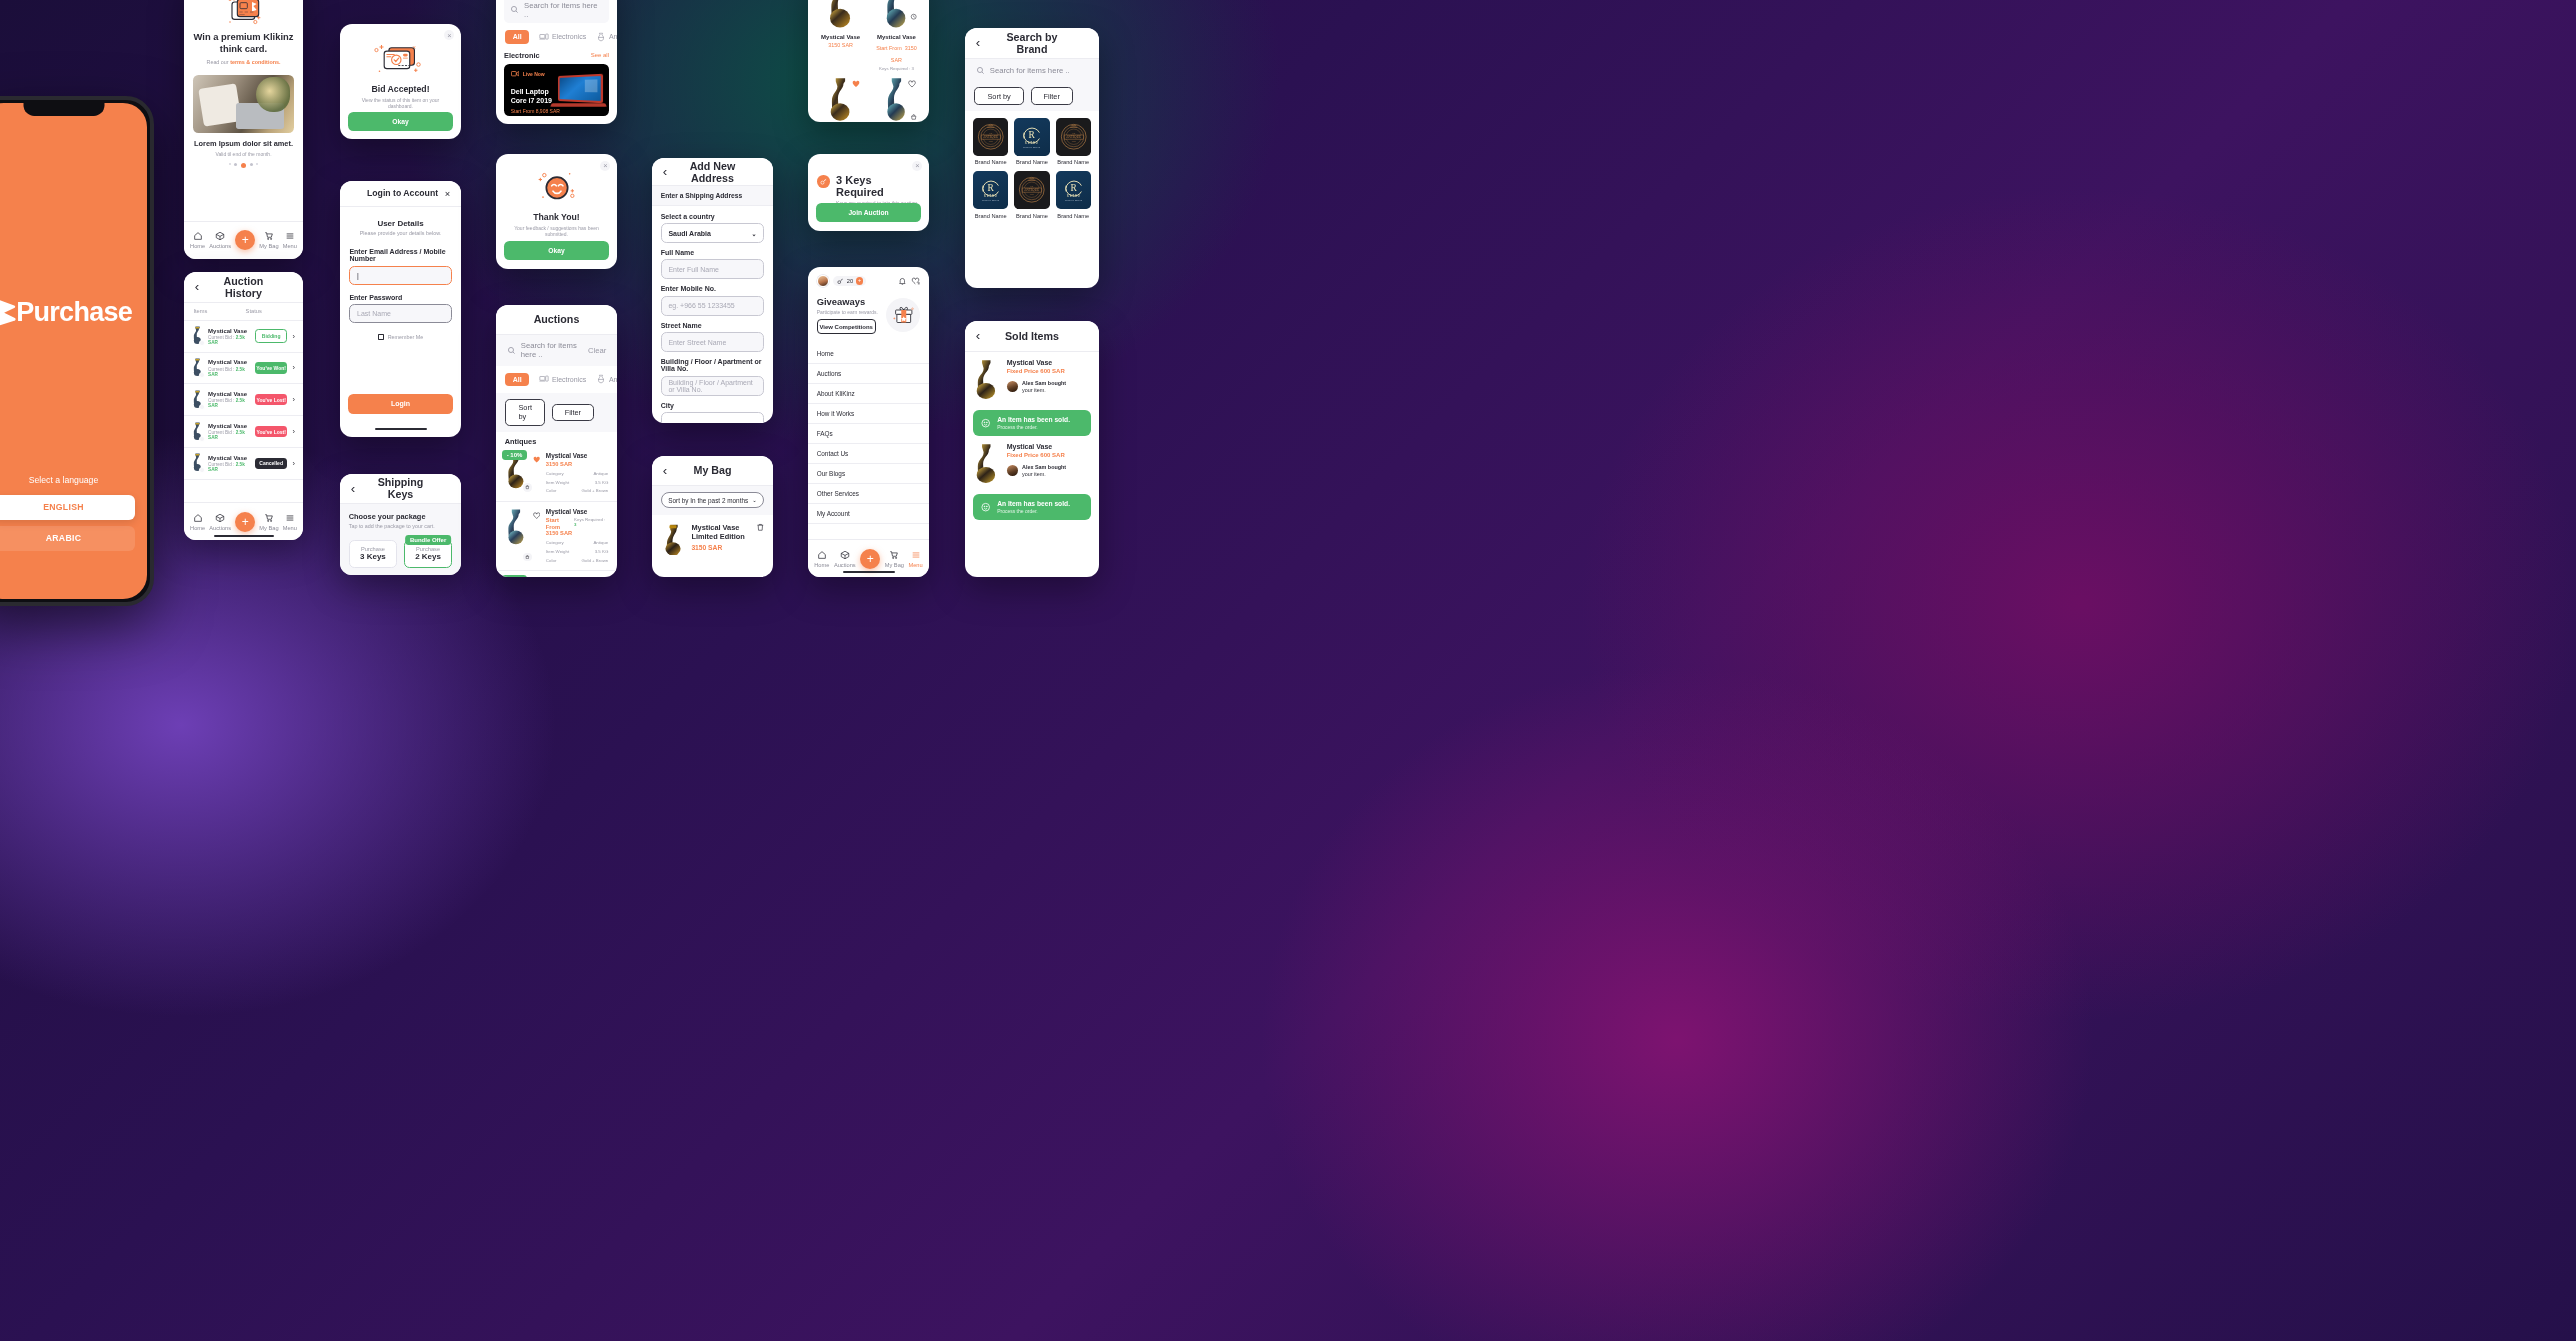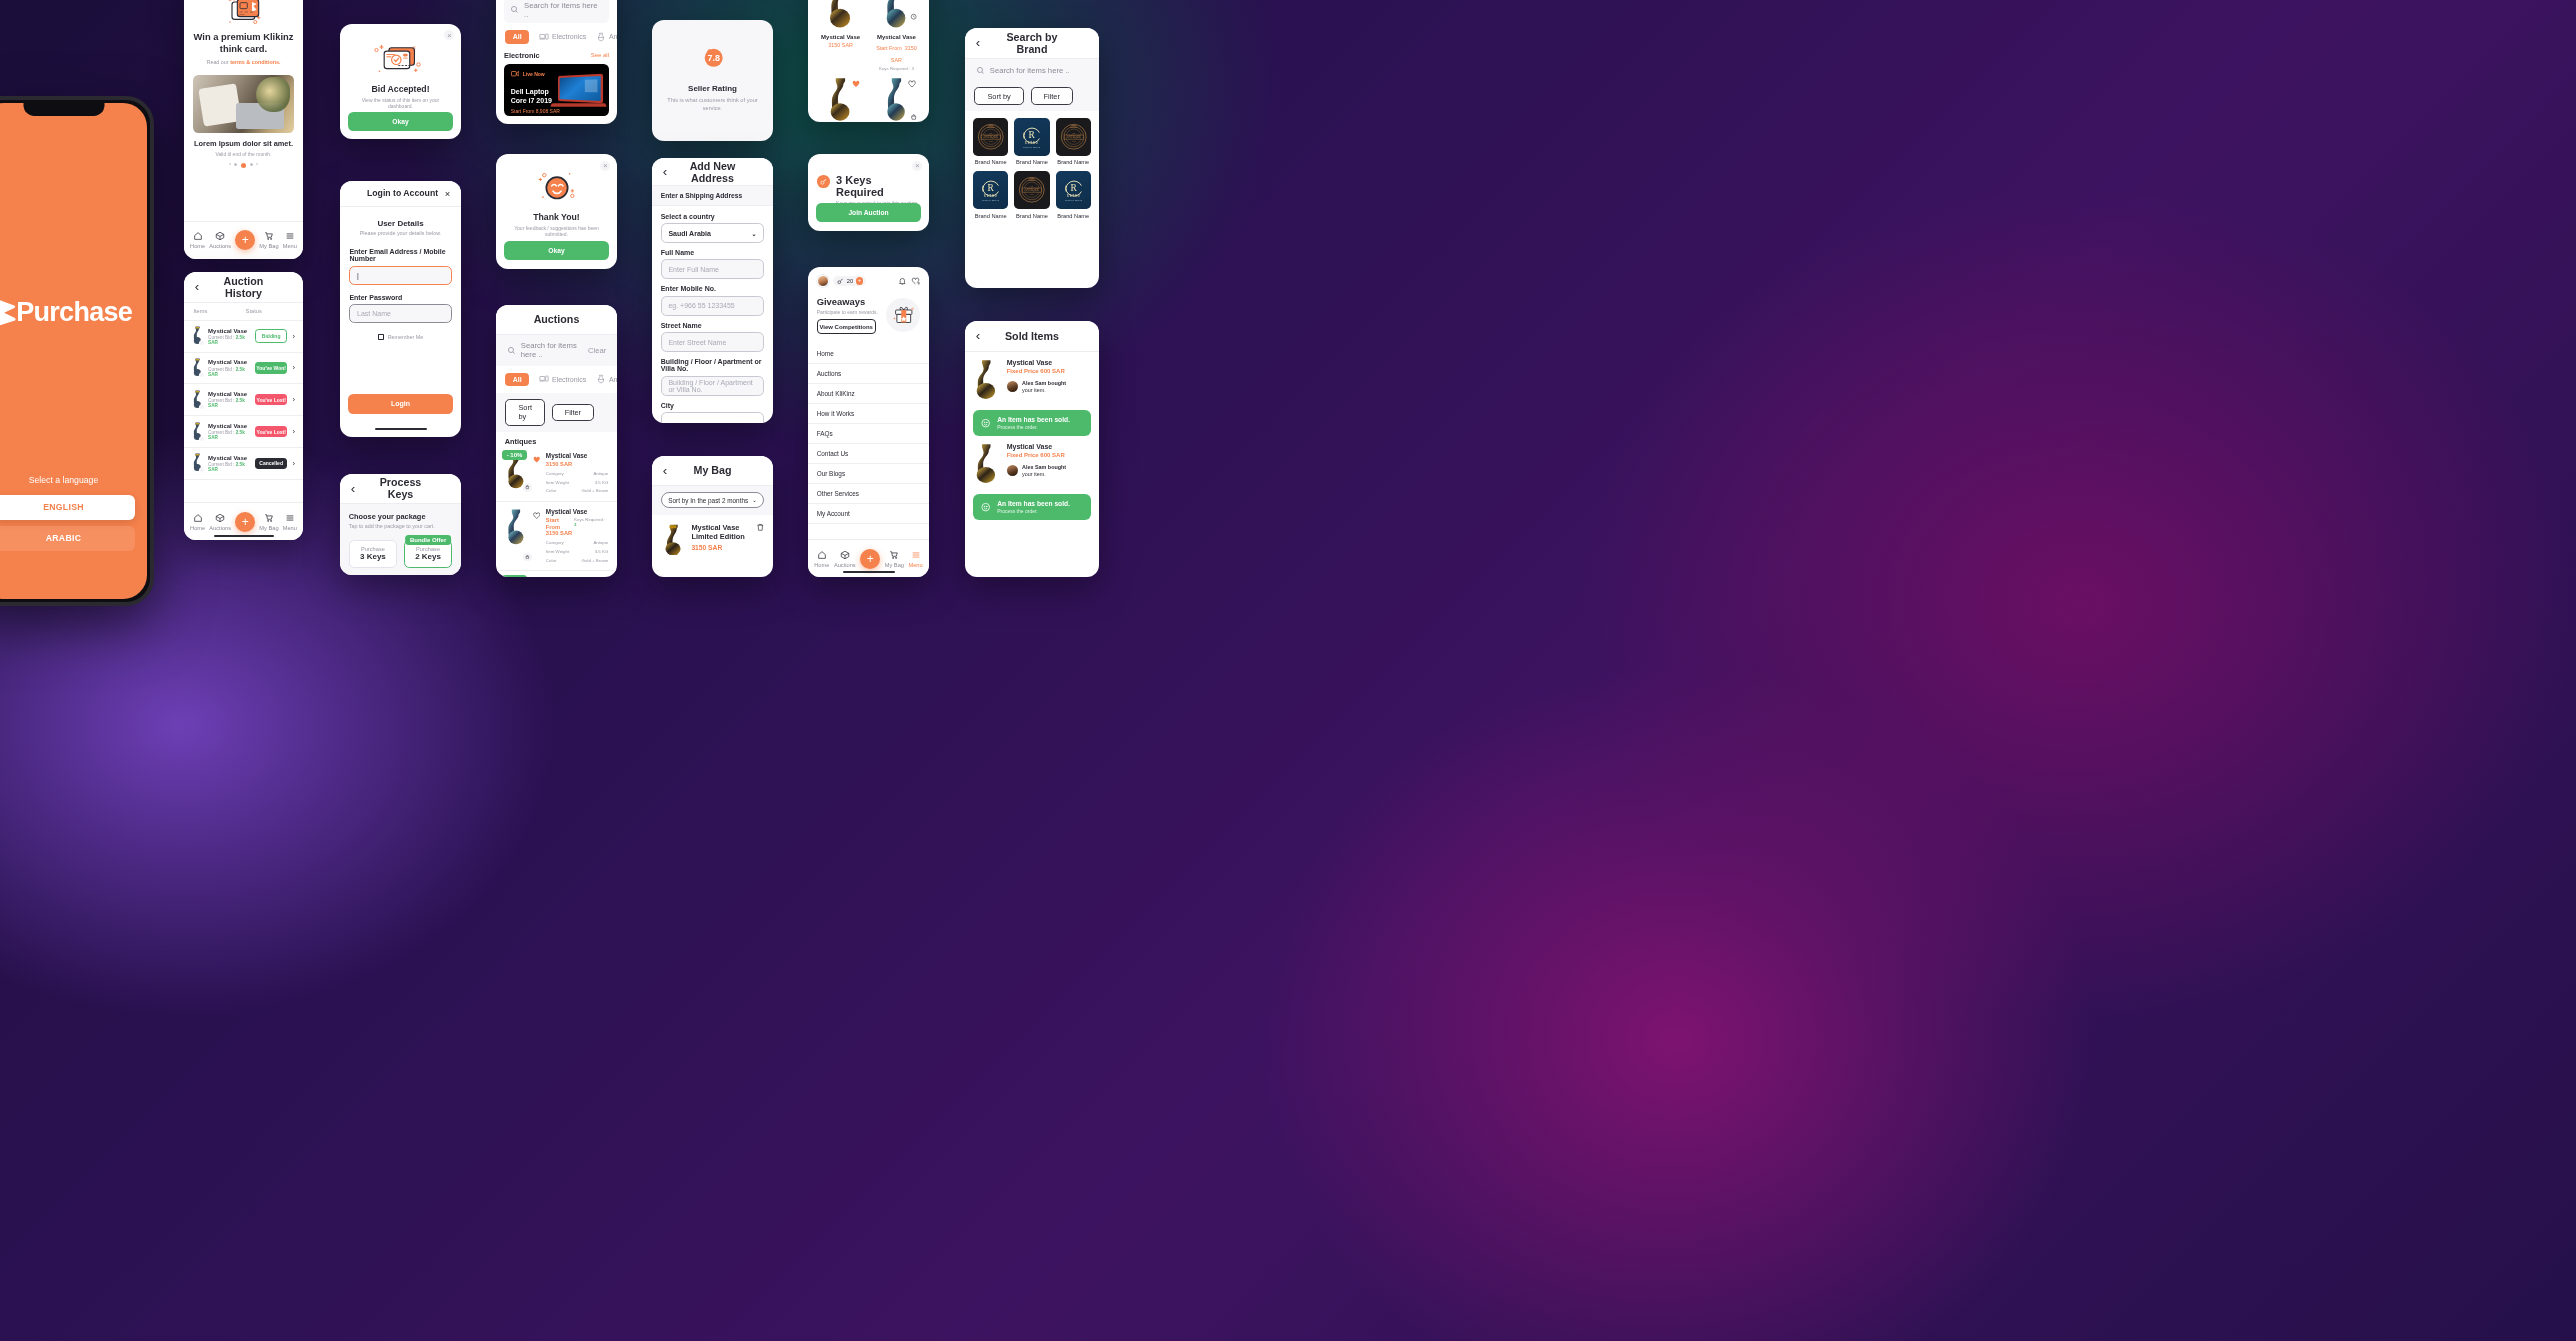--- a/index.html
+++ b/index.html
@@ -344,21 +344,21 @@
     </div>
     <div class="orangebtn" style="position:absolute;left:8px;right:8px;bottom:23px;padding:6.7px 0;font-size:7px;">
       <span>Login</span>
     </div>
     <div class="homeind" style="bottom:7.4px;width:52px;"></div>
   </div>
 
   <div class="card" style="left:340px;top:474px;width:121px;height:101px;">
     <div class="hdr" style="height:29.5px;">
       <span class="back">‹</span>
-      <span class="ttl">Process Keys</span>
+      <span class="ttl">Shipping Keys</span>
       <span class="rgt"></span>
     </div>
     <div style="background:#f7f7fa;height:100%;padding:8px 8.7px;">
       <div style="font-size:7.4px;font-weight:bold;color:#2b2b34;">Choose your package</div>
       <div style="font-size:5.4px;color:#9a9aa6;margin-top:2.7px;">Tap to add the package to your cart.</div>
       <div style="display:flex;gap:6.7px;margin-top:10.7px;">
         <div style="flex:1;background:#fff;border:0.7px solid #e4e4ec;border-radius:5.4px;text-align:center;padding:5.4px 0;">
           <div style="font-size:5.7px;color:#9a9aa6;">Purchase</div>
           <div style="font-size:8px;font-weight:bold;color:#2b2b34;">3 Keys</div>
         </div>
@@ -628,34 +628,20 @@
             </svg>
     </span>
     <div style="flex:1;">
       <div style="font-size:6.4px;font-weight:bold;color:#2b2b34;">Mystical Vase</div>
 
     </div>
   </div>
       </div>
   </div>
 
-  <div class="card" style="left:652px;top:20px;width:121px;height:121px;background:#f7f7fa;">
-    <div style="padding:20px 12px 0;text-align:center;">
-      <svg width="48" height="39" viewBox="0 0 72 58" style="display:block;margin:0 auto;">
-        <circle cx="31" cy="17" r="2.6" fill="none" stroke="#f5814c" stroke-width="1.6"></circle>
-        <path d="M28 20 v5 M25.5 22.5 h5" stroke="#f5814c" stroke-width="1.6"></path>
-        <circle cx="46" cy="23" r="1.2" fill="#f5814c"></circle>
-        <circle cx="28" cy="33" r="1.3" fill="#f5814c"></circle>
-        <circle cx="37" cy="26.5" r="13.5" fill="#f5814c"></circle>
-        <text x="37" y="32" text-anchor="middle" font-family="Liberation Sans, sans-serif" font-size="13.5" font-weight="bold" fill="#fff">7.8</text>
-      </svg>
-      <div style="font-size:8px;font-weight:bold;color:#2b2b34;margin-top:5.4px;">Seller Rating</div>
-      <div style="font-size:5.7px;color:#9a9aa6;margin-top:3.4px;line-height:1.4;">This is what customers think of your service.</div>
-    </div>
-  </div>
 
   <div class="card" style="left:652px;top:158px;width:121px;height:265px;">
     <div class="hdr" style="height:28px;">
       <span class="back">‹</span>
       <span class="ttl">Add New Address</span>
       <span class="rgt"></span>
     </div>
     <div style="background:#f7f7fa;padding:6px 8.7px;font-size:6.7px;font-weight:bold;color:#2b2b34;border-bottom:0.7px solid #ededf2;">Enter a Shipping Address</div>
     <div id="addrform" style="padding:6.7px 8.7px;">
   <div style="margin-bottom:6px;">

